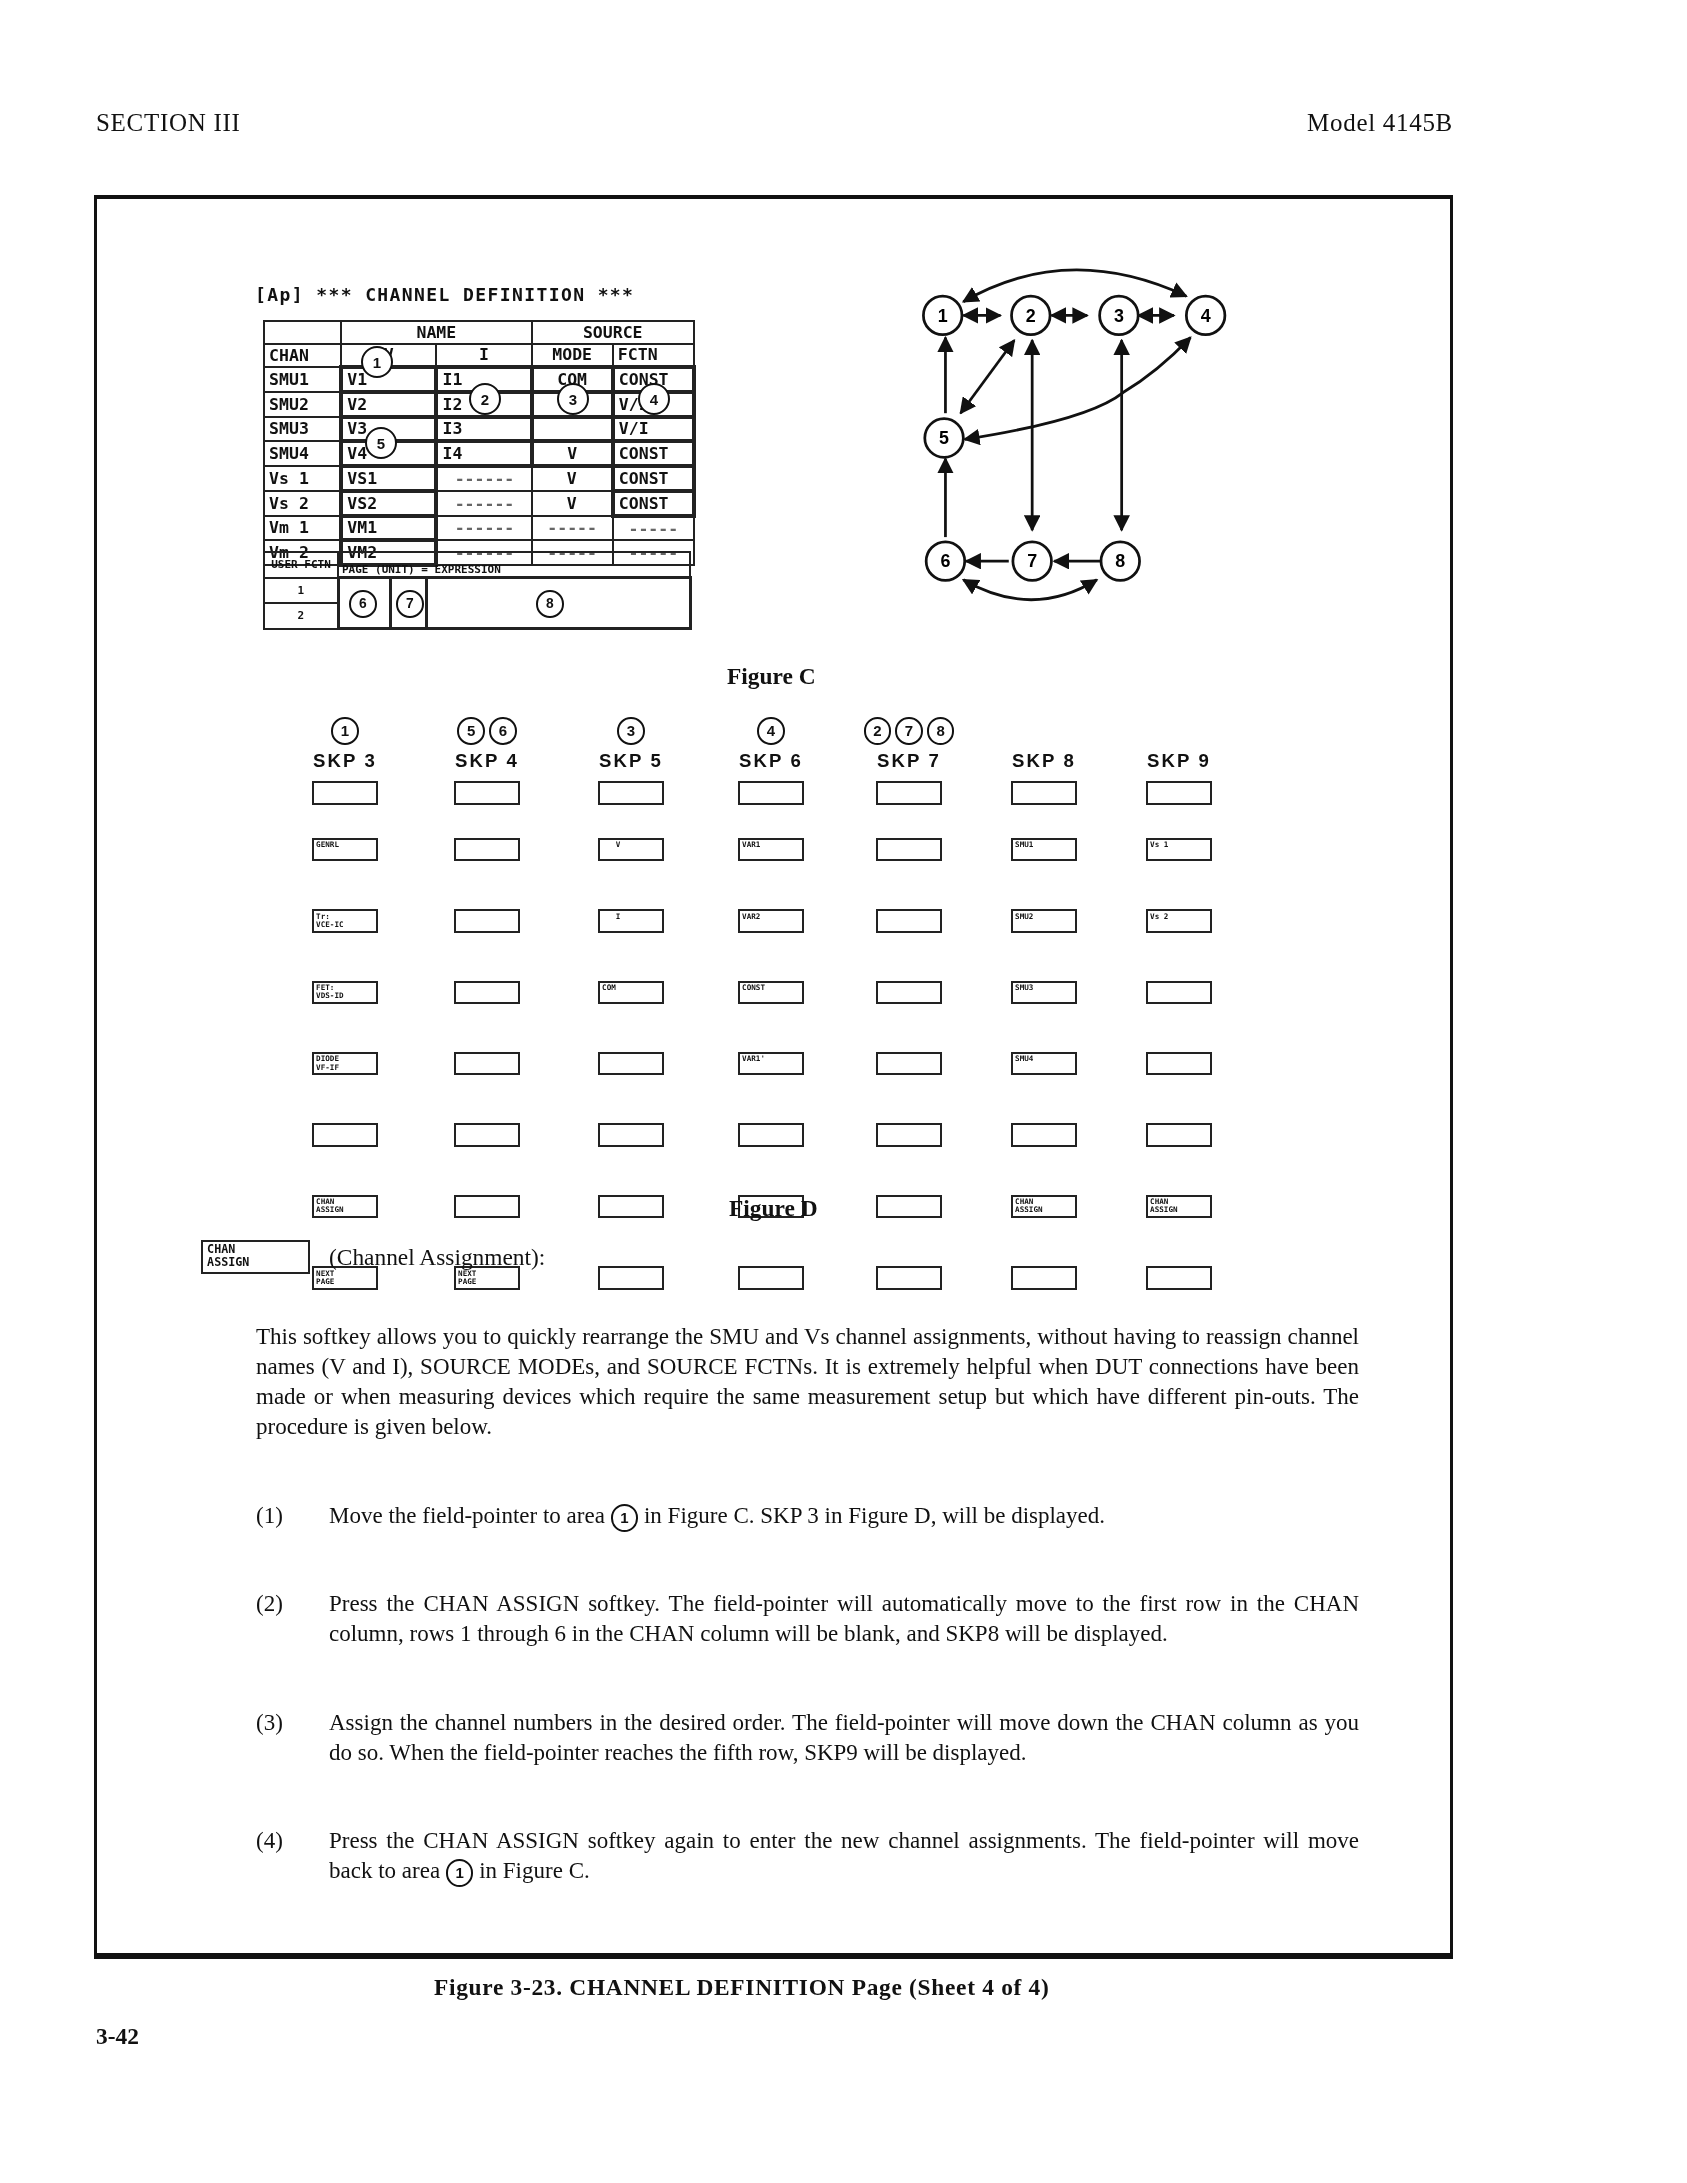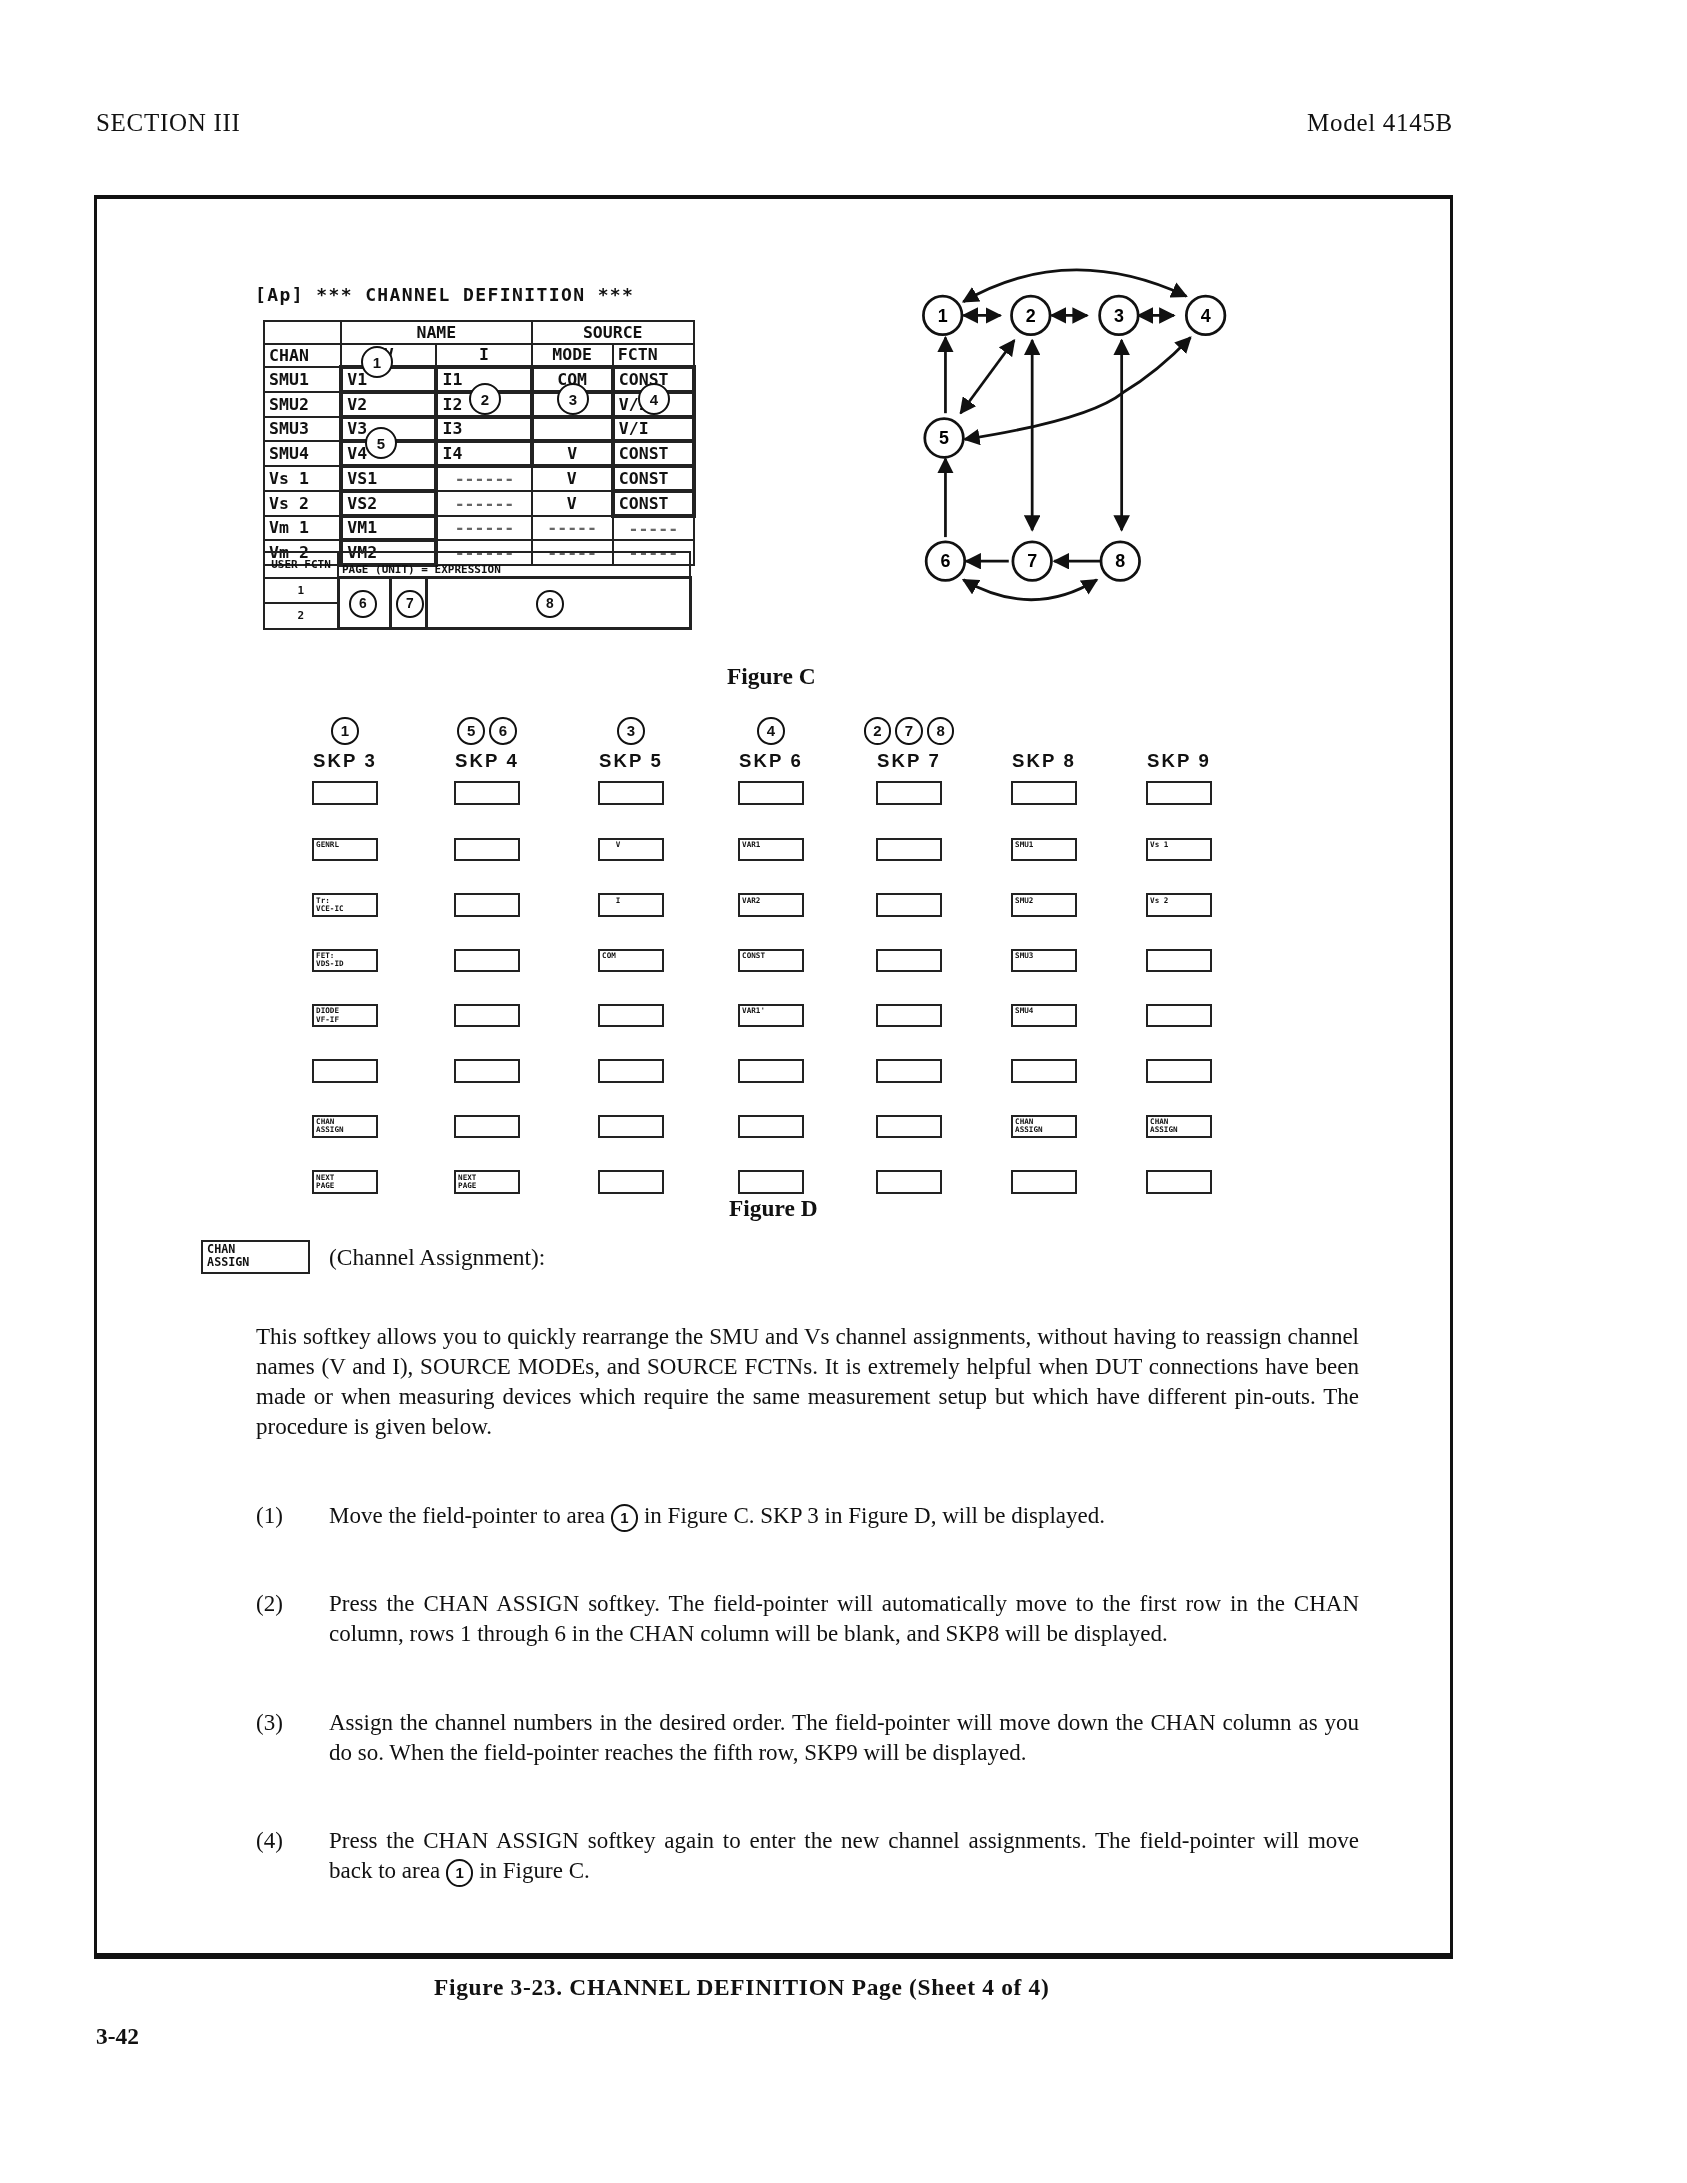--- a/index.html
+++ b/index.html
@@ -33,21 +33,21 @@
   .circ { display:inline-flex; align-items:center; justify-content:center; border:2.1px solid #111; border-radius:50%; font-family:"Liberation Sans", sans-serif; font-weight:bold; background:#fff; box-sizing:border-box; }
   .abs { position:absolute; }
 
   .fig-caption { position:absolute; font-size:23.4px; font-weight:bold;margin-left:8px; }
 
   
   .skp-col { position:absolute; top:717px; width:76px; display:flex; flex-direction:column; align-items:center; }
   .skp-marks { height:30px; display:flex; gap:4.1px; }
   .skp-marks .circ { width:27.6px; height:27.6px; font-size:15px; border-width:2.8px; }
   .skp-title { font-family:"Liberation Sans", sans-serif; font-weight:bold; font-size:18.6px; letter-spacing:2.1px; margin:2.8px 0 9.6px 0; white-space:nowrap; }
-  .skp-key { width:66px; height:23.4px; border:2.8px solid #222; box-sizing:border-box; margin-bottom:32px; font-family:"DejaVu Sans Mono", monospace; font-weight:bold; font-size:7.6px; line-height:8.3px; padding:1.4px 2.1px; overflow:hidden; white-space:pre; color:#111; cursor:pointer; }
+  .skp-key { width:66px; height:23.4px; border:2.8px solid #222; box-sizing:border-box; margin-bottom:48px; font-family:"DejaVu Sans Mono", monospace; font-weight:bold; font-size:7.6px; line-height:8.3px; padding:1.4px 2.1px; overflow:hidden; white-space:pre; color:#111; cursor:pointer; }
   .skp-key.first { margin-bottom:33px; }
 
   .chan-key { position:absolute; left:201px; top:1240px; width:109px; height:34px; border:2.8px solid #222; box-sizing:border-box; font-family:"DejaVu Sans Mono", monospace; font-weight:bold; font-size:11.7px; line-height:13px; padding:1.4px 4.1px; white-space:pre; cursor:pointer; }
   .chan-key-desc { position:absolute; left:329px; top:1244px; font-size:23.4px; }
 
   .para { position:absolute; left:256px; width:1103px; font-size:23px; line-height:30px; text-align:justify; }
   .step { position:absolute; left:256px; width:1103px; font-size:23px; line-height:30px; display:flex; }
   .step .num { width:73px; flex:none; }
   .step .txt { flex:1; text-align:justify; }
   .inline-circ { width:27.6px; height:27.6px; font-size:15px; vertical-align:middle; border-width:2.1px; }

